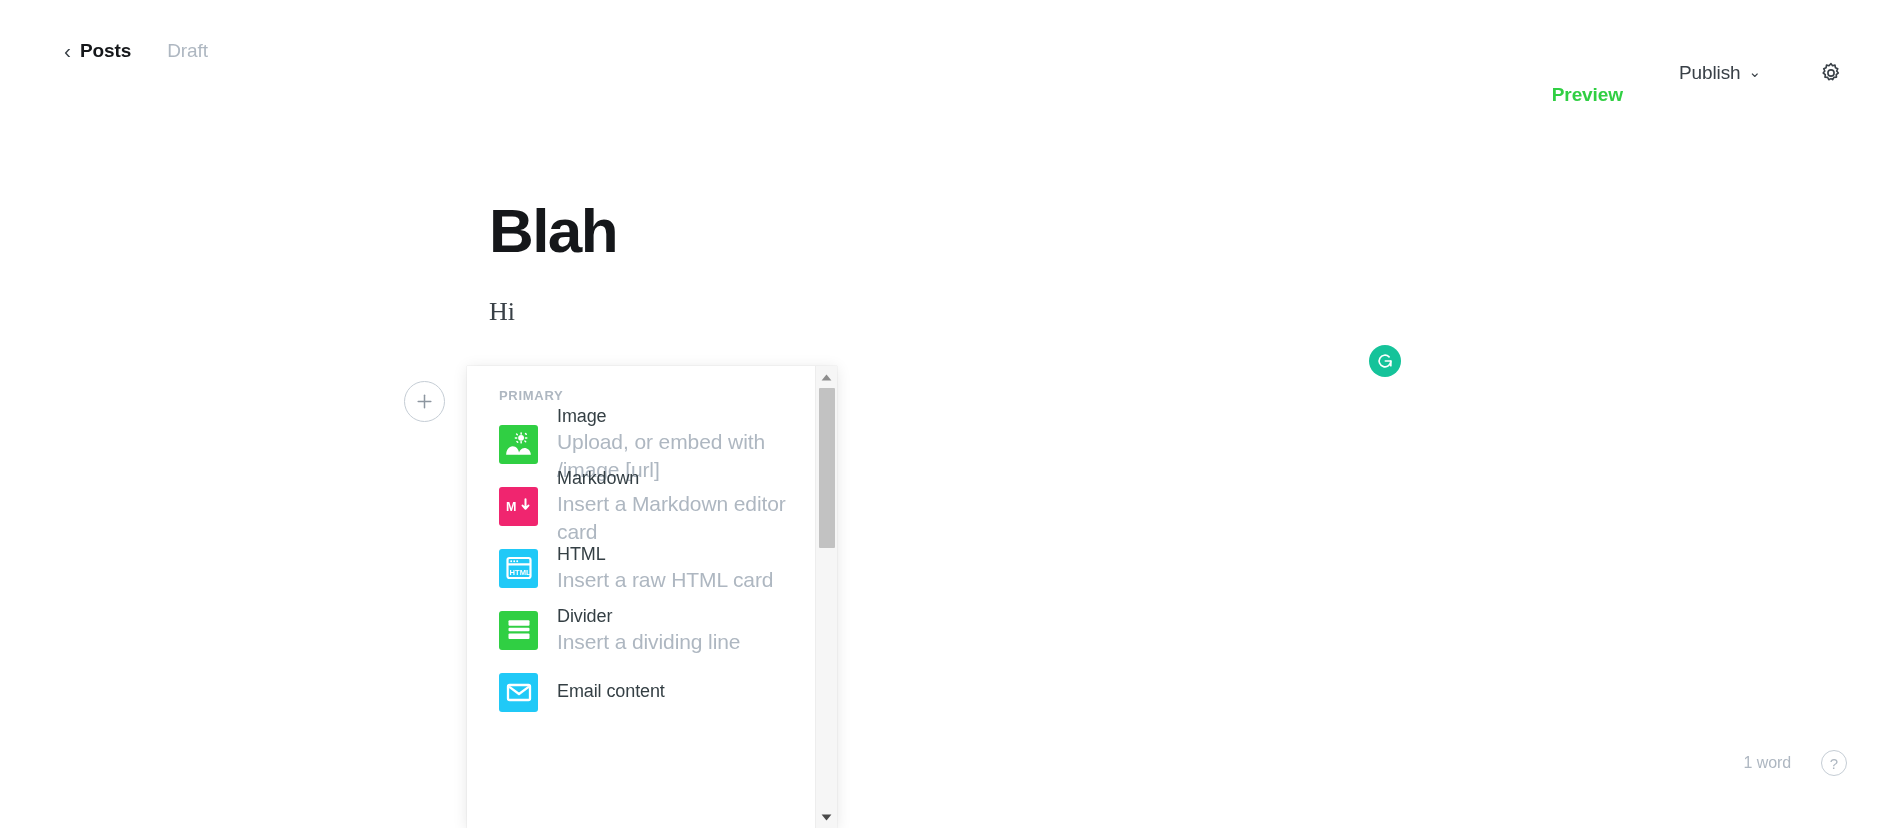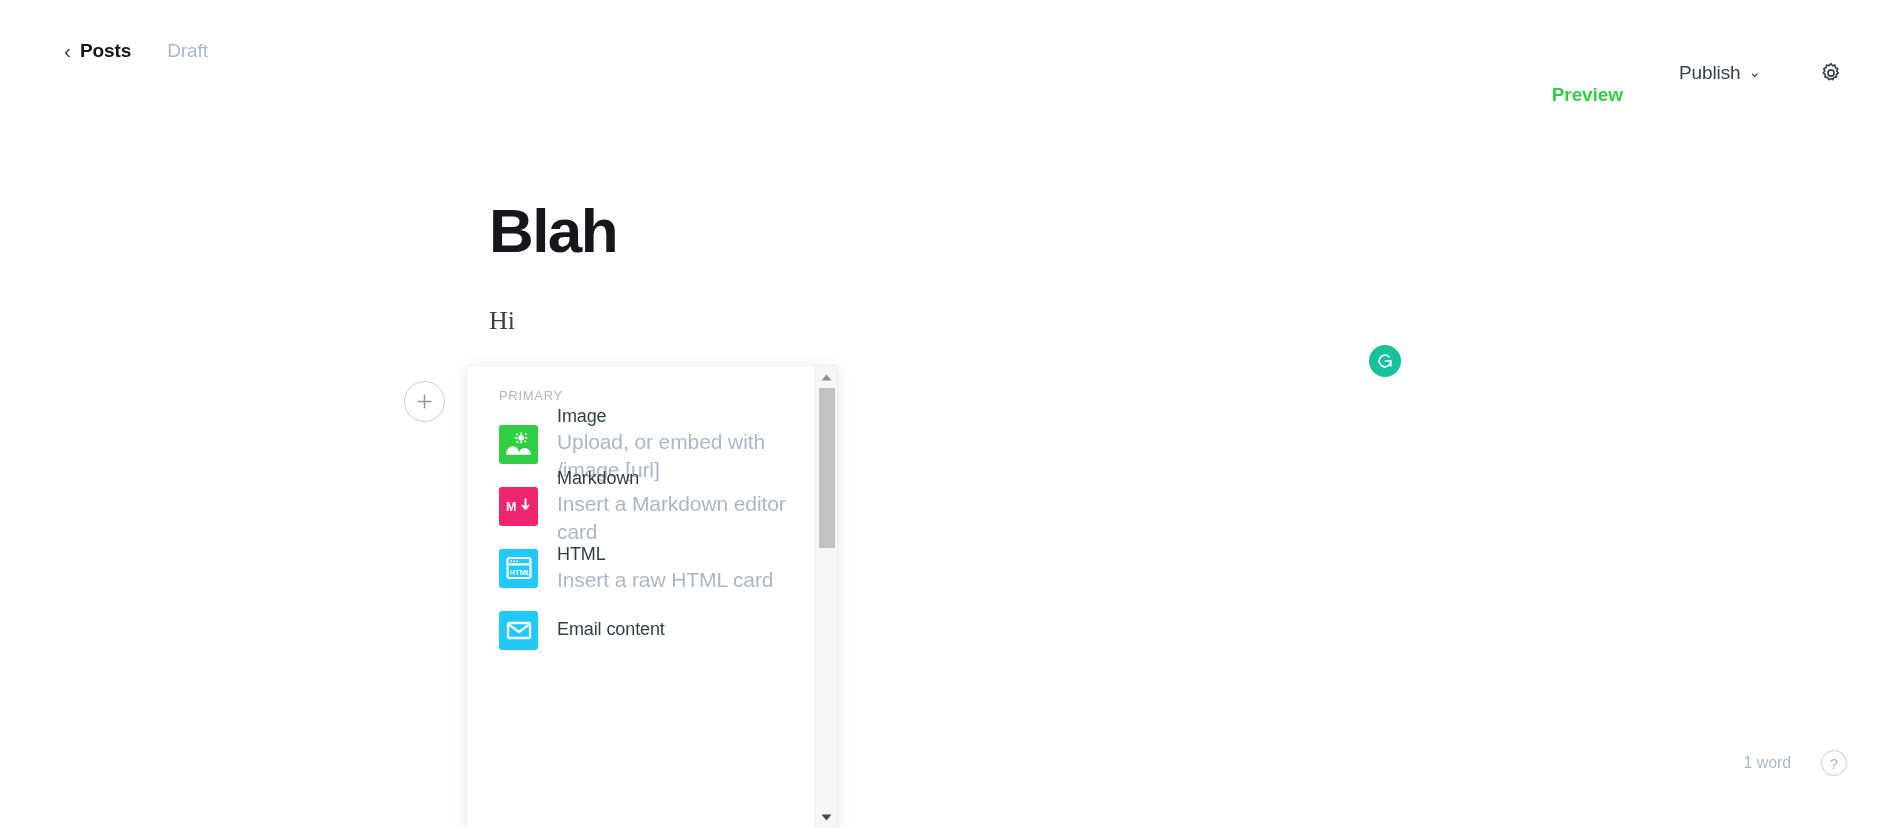--- a/index.html
+++ b/index.html
@@ -96,21 +96,21 @@
     top: 85px;
     font-size: 62px;
     font-weight: 700;
     color: #15171a;
     letter-spacing: -1.6px;
     line-height: 1.1;
   }
   .post-body {
     position: absolute;
     left: 489px;
-    top: 188px;
+    top: 179px;
     font-family: "Liberation Serif", "DejaVu Serif", serif;
     font-size: 26px;
     color: #394047;
     line-height: 1.6;
   }
   .grammarly-badge {
     position: absolute;
     left: 1369px;
     top: 233px;
     width: 32px;
@@ -151,21 +151,21 @@
   }
   .card-menu-inner {
     position: absolute;
     left: 0; top: 0;
     width: 348px;
     height: 462px;
     overflow: hidden;
   }
   .menu-section-title {
     font-size: 13px;
-    font-weight: 400;
+    font-weight: 700;
     letter-spacing: 0.7px;
     color: #aeb7c1;
     padding: 22px 0 10px 32px;
   }
   .menu-item {
     display: flex;
     align-items: center;
     padding: 8px 0 8px 32px;
     height: 62px;
   }
@@ -345,20 +345,33 @@
           <text x="5.6" y="21.6" font-family="'Liberation Sans',sans-serif" font-size="7.6" font-weight="bold" fill="#ffffff" letter-spacing="0">HTML</text>
         </svg>
       </span>
       <span class="menu-text">
         <span class="menu-title">HTML</span>
         <span class="menu-desc">Insert a raw HTML card</span>
       </span>
     </div>
 
 
+    <div class="menu-item">
+      <span class="menu-icon" style="background:#30cf43">
+        <svg width="30" height="30" viewBox="0 0 30 30">
+          <rect x="4.5" y="5.2" width="21" height="5.6" rx="1" fill="#ffffff"></rect>
+          <rect x="4.5" y="12.8" width="21" height="3.4" rx="1" fill="#ffffff"></rect>
+          <rect x="4.5" y="18.5" width="21" height="5.6" rx="1" fill="#ffffff"></rect>
+        </svg>
+      </span>
+      <span class="menu-text">
+        <span class="menu-title">Divider</span>
+        <span class="menu-desc">Insert a dividing line</span>
+      </span>
+    </div>
 
 
     <div class="menu-item">
       <span class="menu-icon" style="background:#20c9f7">
         <svg width="30" height="30" viewBox="0 0 30 30">
           <rect x="4" y="8" width="22" height="15" rx="1.6" fill="none" stroke="#ffffff" stroke-width="2.3"></rect>
           <path d="M5 9.6l10 7.4 10-7.4" fill="none" stroke="#ffffff" stroke-width="2.3" stroke-linejoin="round"></path>
         </svg>
       </span>
       <span class="menu-text">

